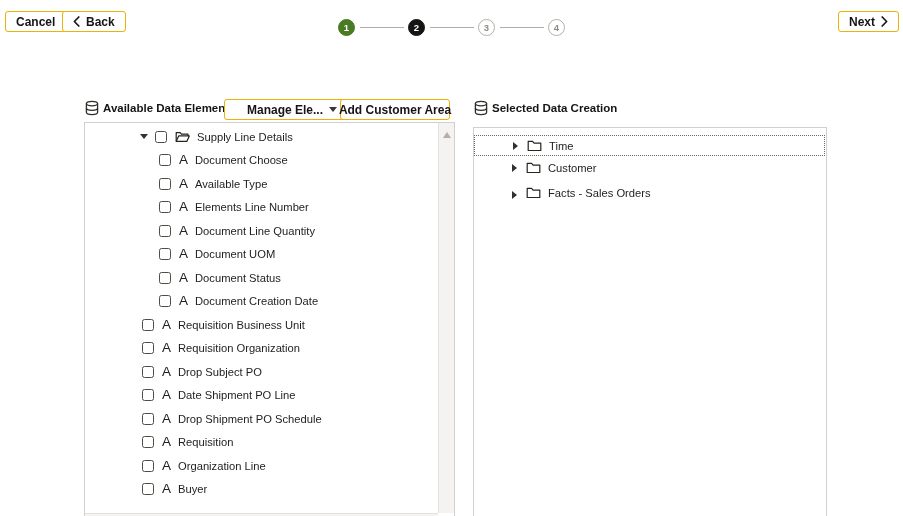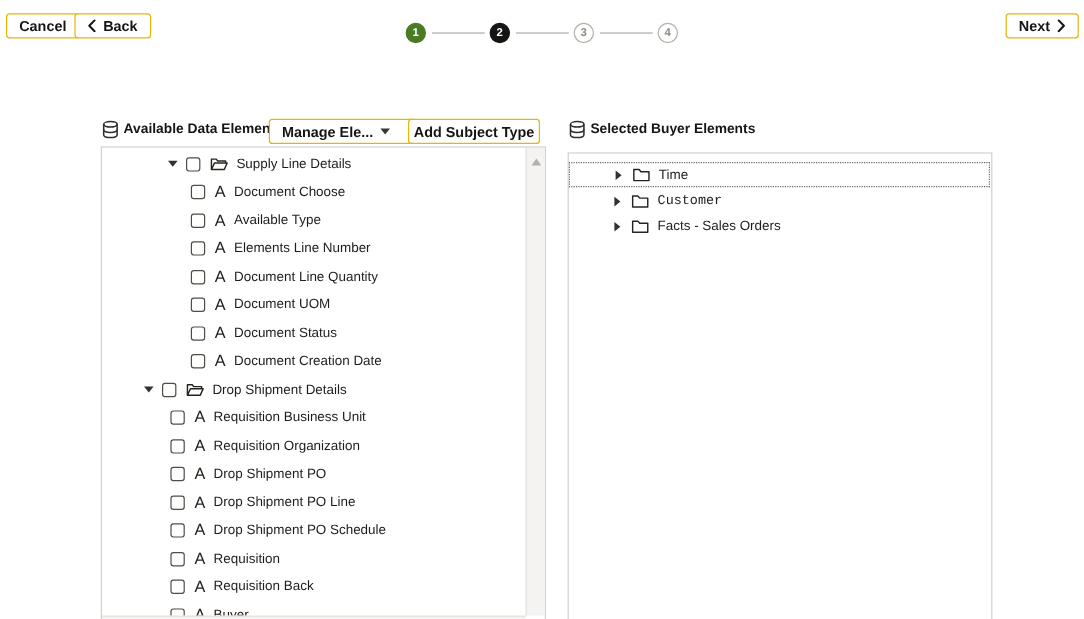--- a/index.html
+++ b/index.html
@@ -29,21 +29,21 @@
                font-size:11.5px;font-weight:600;color:#161513;}
 
   
   .panel-header{position:absolute;height:22px;}
   .panel-title{position:absolute;top:3px;font-size:11.5px;font-weight:700;color:#161513;white-space:nowrap;}
   .db-icon{position:absolute;left:0;top:1px;}
 
   .left-col{position:absolute;left:84px;top:99px;width:371px;height:417px;}
   .right-col{position:absolute;left:473px;top:99px;width:354px;height:417px;}
 
-  #manage-btn{left:140px;top:0;width:124px;justify-content:flex-start;}
+  #manage-btn{left:140px;top:0;width:124px;justify-content:flex-end;}
   #add-subject-btn{left:256px;top:0;width:110px;justify-content:center;}
   .dd-arrow{width:0;height:0;border-left:4px solid transparent;border-right:4px solid transparent;
             border-top:5px solid #3a3833;}
 
   .tree-box{position:absolute;left:0;top:23px;width:371px;height:400px;
             border:1px solid #d2d0cc;background:#fff;overflow:hidden;}
   .right-col .tree-box{top:28px;width:354px;height:395px;}
 
   
   .vscroll{position:absolute;top:0;right:0;width:16px;bottom:8px;background:#f4f3f1;
@@ -115,21 +115,21 @@
           <path d="M2.4 3.6 V12.2 c0 1.3 2.5 2.35 5.6 2.35 s5.6 -1.05 5.6 -2.35 V3.6"></path>
           <path d="M2.4 8 c0 1.3 2.5 2.35 5.6 2.35 s5.6 -1.05 5.6 -2.35"></path>
         </svg>
       </span>
       <span class="panel-title" style="left:19px;">Available Data Elements</span>
       <button class="btn" id="manage-btn">
         <span>Manage Ele...</span>
         <span class="dd-arrow"></span>
       </button>
       <button class="btn" id="add-subject-btn">
-        <span>Add Subject Type</span>
+        <span>Add Customer Area</span>
       </button>
     </div>
     <div class="tree-box">
       <div class="tree" id="left-tree" style="padding-top:2px;">
           <div class="tree-row" style="padding-left: 54px;">
             <span class="caret caret-down">
               <i></i>
             </span>
             <span class="cbx"></span>
             <span class="node-icon">
@@ -182,81 +182,68 @@
             </span>
             <span class="row-label">Document Status</span>
           </div>
           <div class="tree-row" style="padding-left: 74px;">
             <span class="cbx"></span>
             <span class="node-icon">
               <span class="attr-glyph">A</span>
             </span>
             <span class="row-label">Document Creation Date</span>
           </div>
-          <div class="tree-row" style="padding-left: 34px;">
-            <span class="caret caret-down">
-              <i></i>
-            </span>
-            <span class="cbx"></span>
-            <span class="node-icon">
-              <svg width="15" height="13" viewBox="0 0 15 13" fill="none" stroke="#26241f" stroke-width="1.2" stroke-linejoin="round">
-                <path d="M1.2 11.3 V2.6 H5.2 L6.4 4.2 H13 V5.9"></path>
-                <path d="M1.2 11.3 L3.7 5.9 H14.3 L11.9 11.3 Z"></path>
-              </svg>
-            </span>
-            <span class="row-label">Drop Shipment Details</span>
-          </div>
           <div class="tree-row" style="padding-left: 57px;">
             <span class="cbx"></span>
             <span class="node-icon">
               <span class="attr-glyph">A</span>
             </span>
             <span class="row-label">Requisition Business Unit</span>
           </div>
           <div class="tree-row" style="padding-left: 57px;">
             <span class="cbx"></span>
             <span class="node-icon">
               <span class="attr-glyph">A</span>
             </span>
             <span class="row-label">Requisition Organization</span>
           </div>
           <div class="tree-row" style="padding-left: 57px;">
             <span class="cbx"></span>
             <span class="node-icon">
               <span class="attr-glyph">A</span>
             </span>
-            <span class="row-label">Drop Shipment PO</span>
-          </div>
-          <div class="tree-row" style="padding-left: 57px;">
-            <span class="cbx"></span>
-            <span class="node-icon">
-              <span class="attr-glyph">A</span>
-            </span>
-            <span class="row-label">Drop Shipment PO Line</span>
+            <span class="row-label">Drop Subject PO</span>
+          </div>
+          <div class="tree-row" style="padding-left: 57px;">
+            <span class="cbx"></span>
+            <span class="node-icon">
+              <span class="attr-glyph">A</span>
+            </span>
+            <span class="row-label">Date Shipment PO Line</span>
           </div>
           <div class="tree-row" style="padding-left: 57px;">
             <span class="cbx"></span>
             <span class="node-icon">
               <span class="attr-glyph">A</span>
             </span>
             <span class="row-label">Drop Shipment PO Schedule</span>
           </div>
           <div class="tree-row" style="padding-left: 57px;">
             <span class="cbx"></span>
             <span class="node-icon">
               <span class="attr-glyph">A</span>
             </span>
             <span class="row-label">Requisition</span>
           </div>
           <div class="tree-row" style="padding-left: 57px;">
             <span class="cbx"></span>
             <span class="node-icon">
               <span class="attr-glyph">A</span>
             </span>
-            <span class="row-label">Requisition Back</span>
+            <span class="row-label">Organization Line</span>
           </div>
           <div class="tree-row" style="padding-left: 57px;">
             <span class="cbx"></span>
             <span class="node-icon">
               <span class="attr-glyph">A</span>
             </span>
             <span class="row-label">Buyer</span>
           </div>
         </div>
       <div class="vscroll">
@@ -268,47 +255,47 @@
 
   <div class="right-col">
     <div class="panel-header">
       <span class="db-icon">
         <svg width="16" height="16" viewBox="0 0 16 16" fill="none" stroke="#2f2d28" stroke-width="1.3">
           <ellipse cx="8" cy="3.6" rx="5.6" ry="2.3"></ellipse>
           <path d="M2.4 3.6 V12.2 c0 1.3 2.5 2.35 5.6 2.35 s5.6 -1.05 5.6 -2.35 V3.6"></path>
           <path d="M2.4 8 c0 1.3 2.5 2.35 5.6 2.35 s5.6 -1.05 5.6 -2.35"></path>
         </svg>
       </span>
-      <span class="panel-title" style="left:19px;">Selected Buyer Elements</span>
+      <span class="panel-title" style="left:19px;">Selected Data Creation</span>
     </div>
     <div class="tree-box">
       <div class="tree" id="right-tree">
           <div class="tree-row drop-target" style="padding-left: 36px;">
             <span class="caret caret-right">
               <i></i>
             </span>
             <span class="node-icon">
               <svg width="15" height="13" viewBox="0 0 15 13" fill="none" stroke="#26241f" stroke-width="1.2" stroke-linejoin="round">
                 <path d="M1.2 11.5 V2.3 H5.6 L7.1 4.1 H13.8 V11.5 Z"></path>
               </svg>
             </span>
             <span class="row-label">Time</span>
           </div>
-          <div class="tree-row" style="padding-left: 36px; font-family: Liberation Mono, monospace;">
+          <div class="tree-row" style="padding-left: 36px;">
             <span class="caret caret-right">
               <i></i>
             </span>
             <span class="node-icon">
               <svg width="15" height="13" viewBox="0 0 15 13" fill="none" stroke="#26241f" stroke-width="1.2" stroke-linejoin="round">
                 <path d="M1.2 11.5 V2.3 H5.6 L7.1 4.1 H13.8 V11.5 Z"></path>
               </svg>
             </span>
             <span class="row-label">Customer</span>
           </div>
-          <div class="tree-row" style="padding-left: 36px;">
+          <div class="tree-row" style="padding-left: 36px; align-items: flex-end;">
             <span class="caret caret-right">
               <i></i>
             </span>
             <span class="node-icon">
               <svg width="15" height="13" viewBox="0 0 15 13" fill="none" stroke="#26241f" stroke-width="1.2" stroke-linejoin="round">
                 <path d="M1.2 11.5 V2.3 H5.6 L7.1 4.1 H13.8 V11.5 Z"></path>
               </svg>
             </span>
             <span class="row-label">Facts - Sales Orders</span>
           </div>

